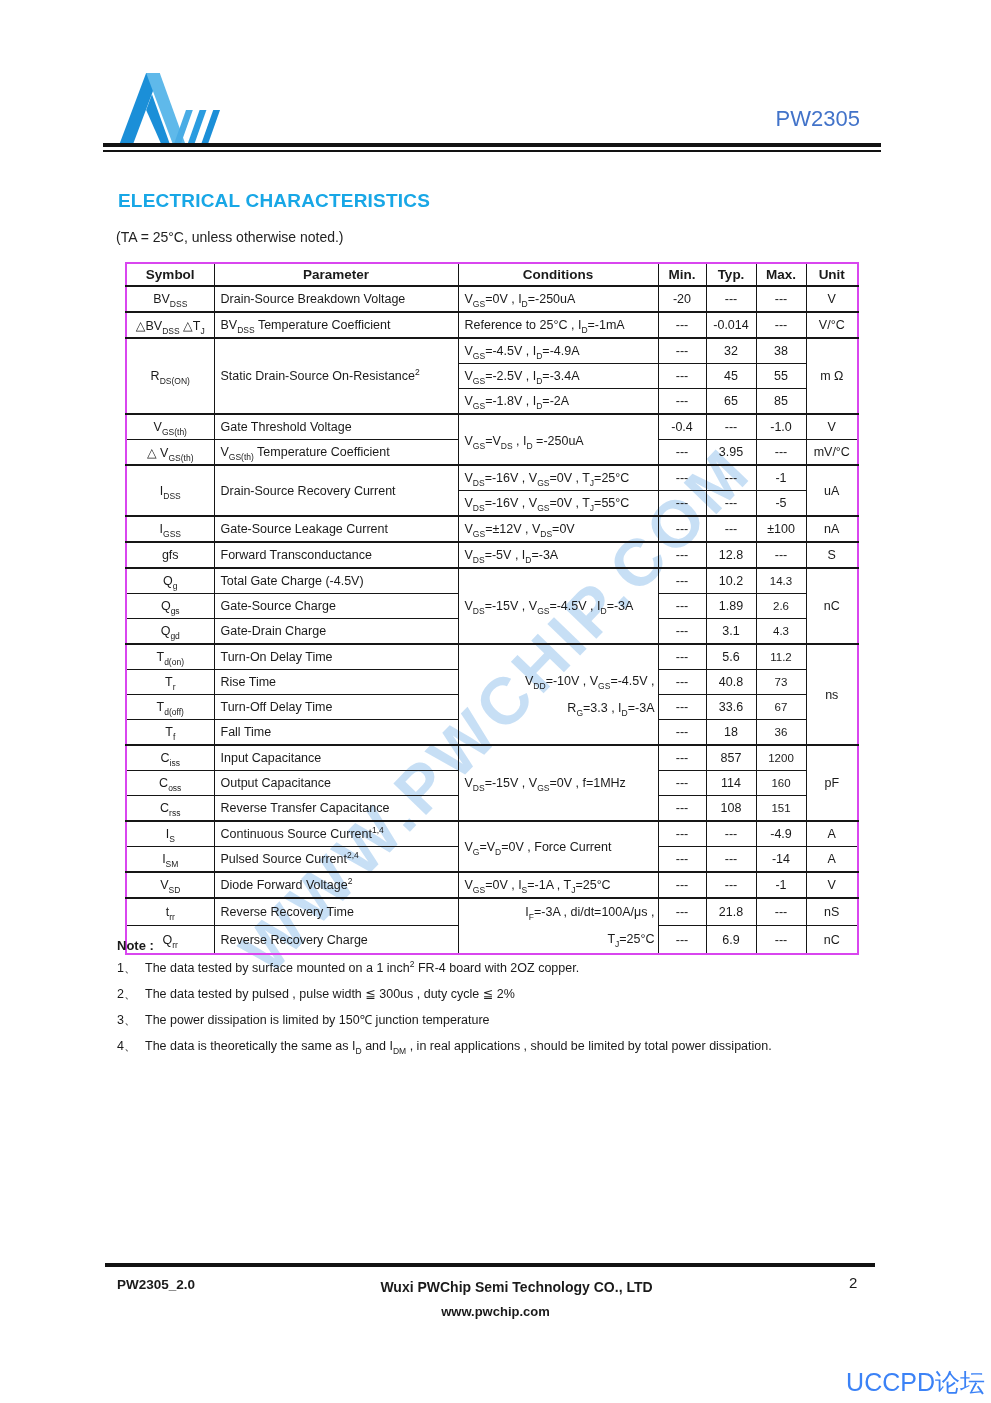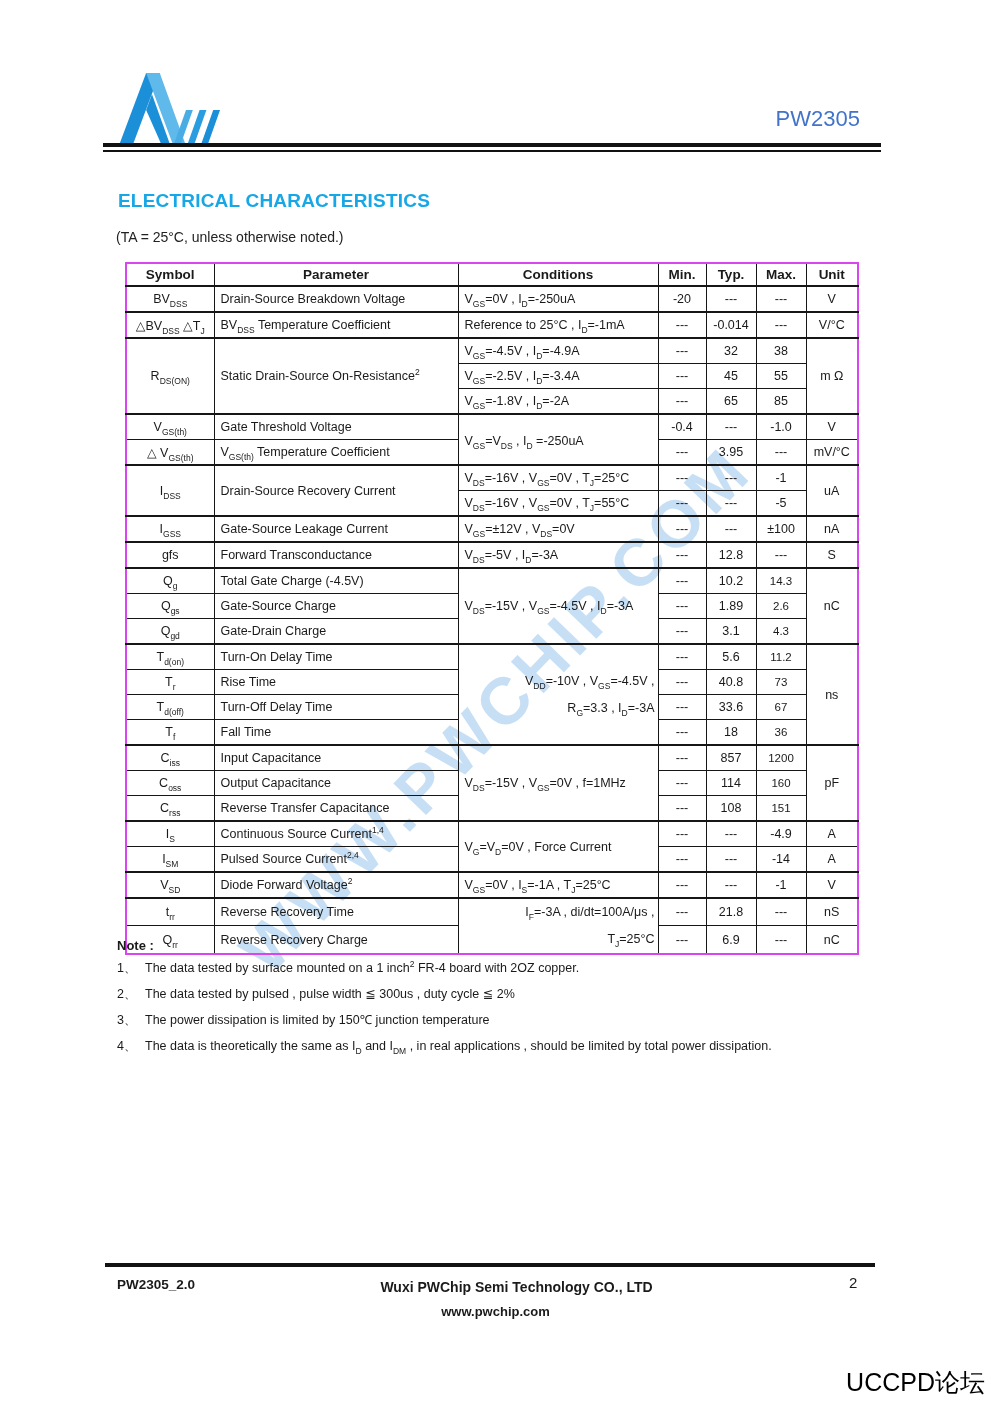--- a/index.html
+++ b/index.html
@@ -44,21 +44,21 @@
   .frule{position:absolute;left:105px;top:1263px;width:770px;height:4px;background:#121212;z-index:2;}
   .fdoc{position:absolute;left:117px;top:1277px;font-size:13.5px;font-weight:bold;z-index:2;}
   .fcompany{position:absolute;left:0;right:0;top:1279px;text-align:center;font-size:14px;font-weight:bold;z-index:2;padding-left:42px;}
   .fweb{position:absolute;left:0;right:0;top:1304px;text-align:center;font-size:13px;font-weight:bold;z-index:2;}
   .fpage{position:absolute;left:849px;top:1274px;font-size:15px;z-index:2;}
 
   
   .wm{position:absolute;left:38px;top:672px;width:915px;text-align:center;
       transform:rotate(-46deg);font-size:66px;font-weight:bold;letter-spacing:5px;
       color:rgba(130,185,232,0.45);z-index:1;white-space:nowrap;}
-  .wm-corner{position:absolute;right:6px;bottom:4px;font-size:25px;color:#000000;z-index:3;}
+  .wm-corner{position:absolute;right:6px;bottom:4px;font-size:25px;color:#3b82f6;z-index:3;}
 </style>
 </head>
 <body>
 
 <div class="page">
 
   <div class="wm">WWW.PWCHIP.COM</div>
 
   <div class="logo">
     <svg width="105" height="80" viewBox="0 0 108 80">

